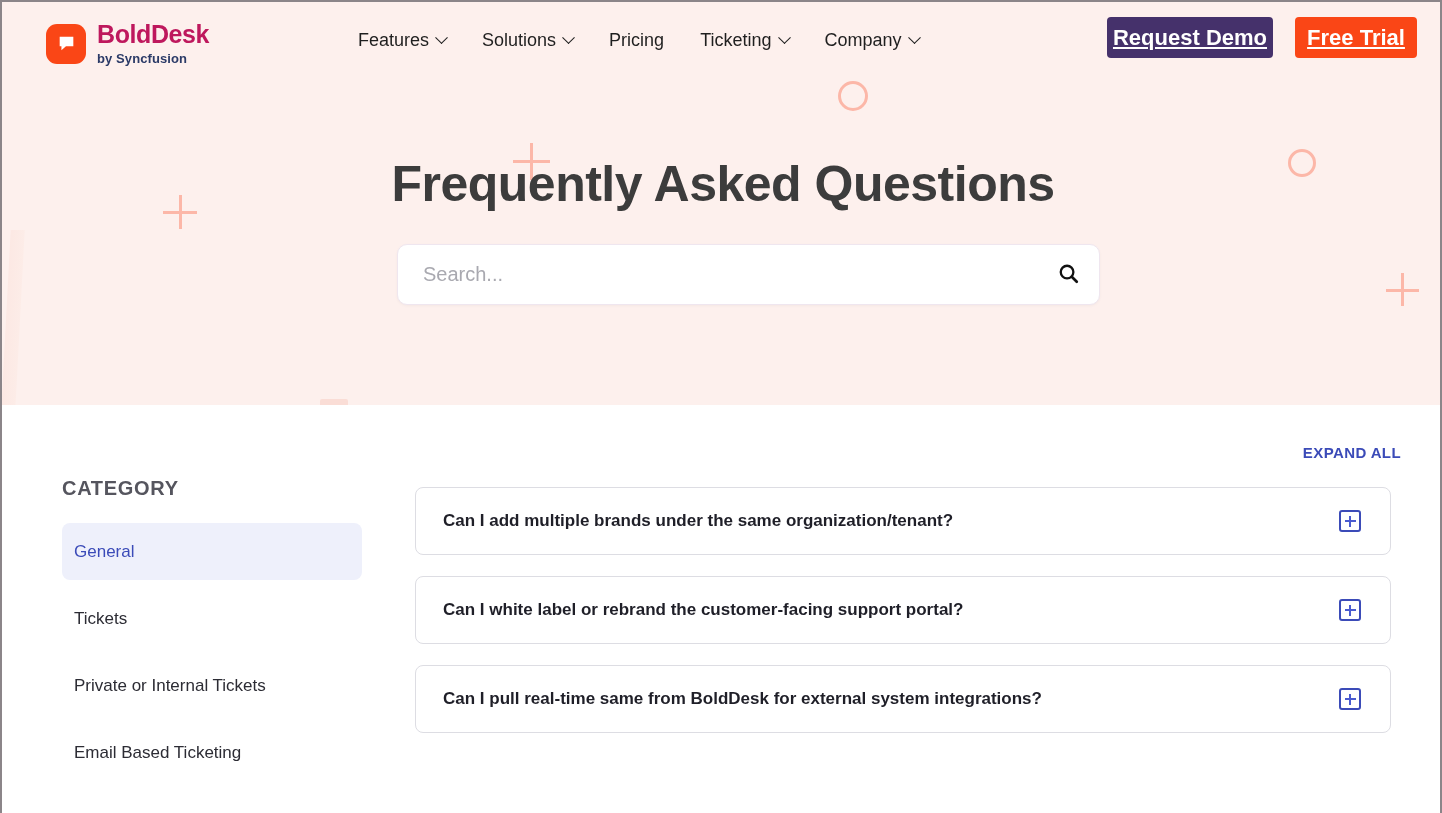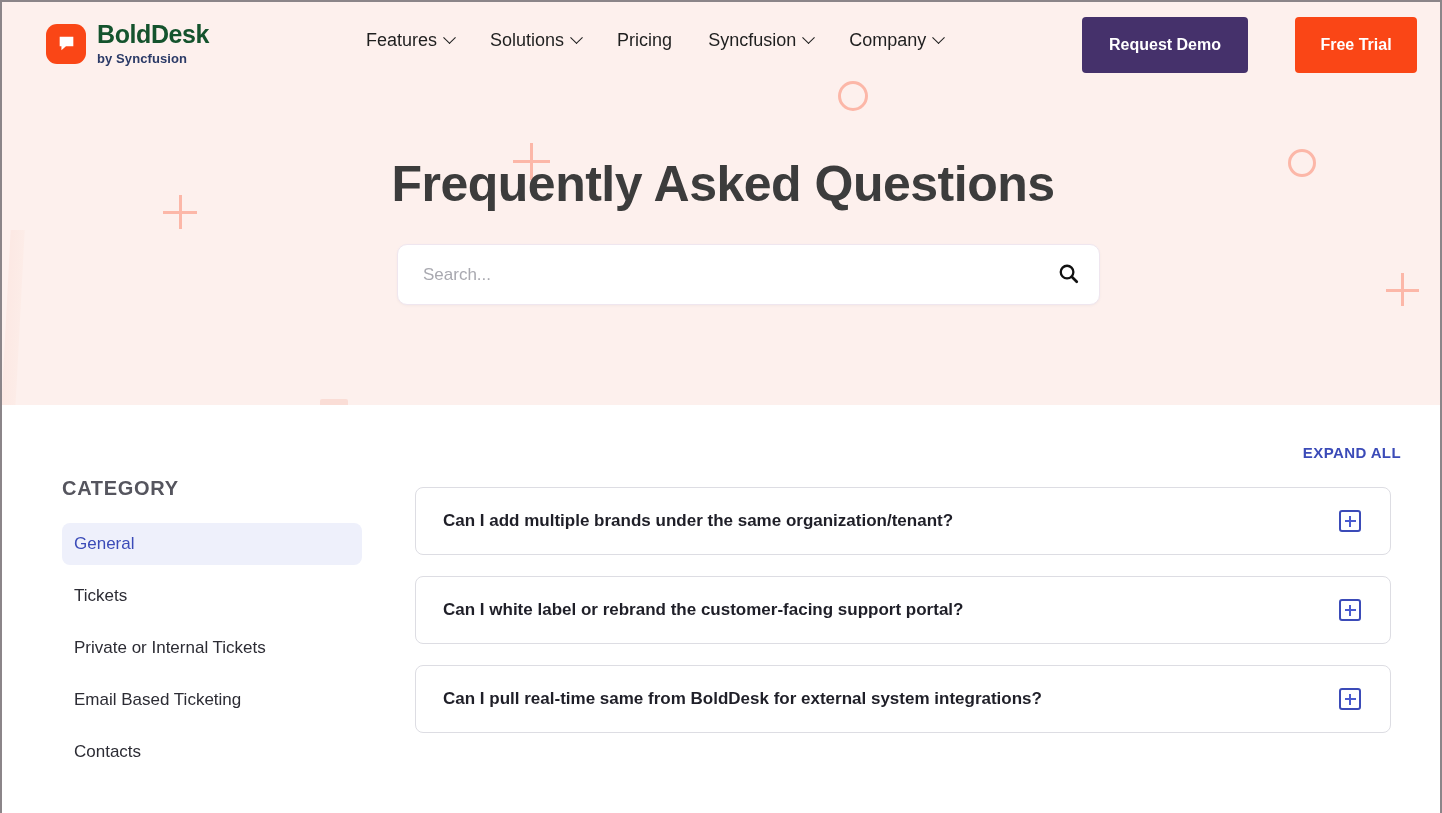--- a/index.html
+++ b/index.html
@@ -77,39 +77,38 @@
     align-items: center;
     justify-content: center;
     flex: none;
   }
 
   #logo-text-wrap { display: flex; flex-direction: column; line-height: 1; }
 
   #logo-title {
     font-size: 25px;
     font-weight: bold;
-    color: #14532d;
+    color: #be185d;
     letter-spacing: -0.4px;
   }
 
   #logo-sub {
     font-size: 13px;
     font-weight: bold;
     color: #2b3a67;
     margin-top: 5px;
     letter-spacing: 0.1px;
   }
 
   #nav {
     position: absolute;
     left: 356px; top: 28px;
     display: flex;
     align-items: center;
     gap: 0px;
-    margin-left: 8px;
   }
 
   .nav-item {
     display: flex;
     align-items: center;
     gap: 8px;
     font-size: 18px;
     color: #1f1f1f;
     margin-right: 36px;
     cursor: pointer;
@@ -130,33 +129,34 @@
     right: 27px; top: 15px;
     display: flex;
     gap: 22px;
     align-items: center;
   }
 
   .btn {
     border: none;
     cursor: pointer;
     font-family: "Liberation Sans", sans-serif;
-    font-size: 16px;
+    font-size: 22px;
     font-weight: bold;
     color: #ffffff;
     border-radius: 4px;
-    height: 56px;
+    height: 41px;
     display: flex;
     align-items: center;
     justify-content: center;
     white-space: nowrap;
+    text-decoration: underline;
   }
 
   #btn-demo { background: #45316b; width: 166px; }
-  #btn-trial { background: #fa4616; width: 122px; margin-left: 25px; }
+  #btn-trial { background: #fa4616; width: 122px; }
 
   
   #hero-title {
     position: absolute;
     left: 0; top: 153px;
     width: 1442px;
     text-align: center;
     font-size: 50px;
     font-weight: bold;
     color: #3c3c3c;
@@ -177,21 +177,21 @@
     align-items: center;
     z-index: 5;
   }
 
   #search-input {
     flex: 1;
     border: none;
     outline: none;
     background: transparent;
     font-family: "Liberation Sans", sans-serif;
-    font-size: 17px;
+    font-size: 20px;
     color: #3c3c3c;
     padding: 0 20px 0 25px;
     height: 100%;
   }
   #search-input::placeholder { color: #a9a9b0; }
 
   #search-btn {
     background: transparent;
     border: none;
     cursor: pointer;
@@ -231,21 +231,21 @@
   #category-label {
     font-size: 20px;
     font-weight: bold;
     color: #55555e;
     letter-spacing: 0.7px;
     margin-bottom: 23px;
     padding-left: 0px;
   }
 
   .cat-item {
-    height: 42px;
+    height: 57px;
     display: flex;
     align-items: center;
     padding-left: 12px;
     font-size: 17px;
     color: #2c2c34;
     border-radius: 8px;
     cursor: pointer;
     margin-bottom: 10px;
   }
 
@@ -363,21 +363,21 @@
         <i class="chev"></i>
       </div>
       <div class="nav-item">
         <span>Solutions</span>
         <i class="chev"></i>
       </div>
       <div class="nav-item">
         <span>Pricing</span>
       </div>
       <div class="nav-item">
-        <span>Syncfusion</span>
+        <span>Ticketing</span>
         <i class="chev"></i>
       </div>
       <div class="nav-item">
         <span>Company</span>
         <i class="chev"></i>
       </div>
     </nav>
 
     <div id="header-actions">
       <button id="btn-demo" class="btn">Request Demo</button>

